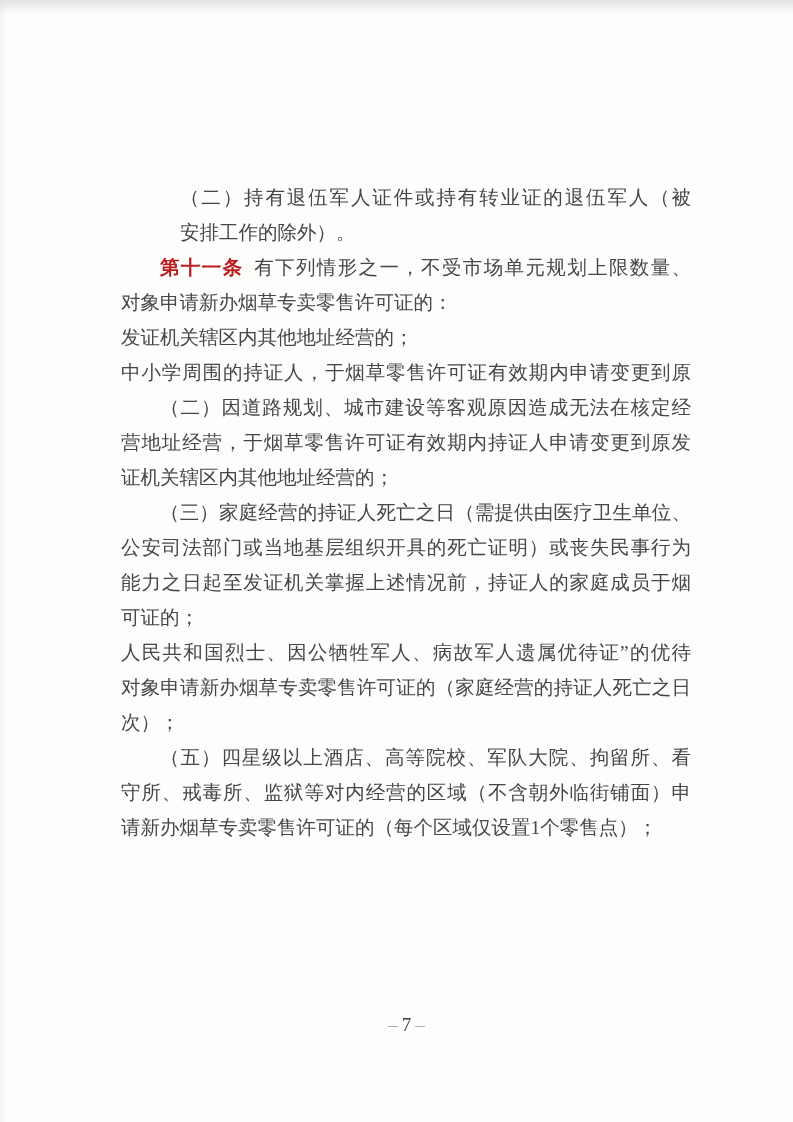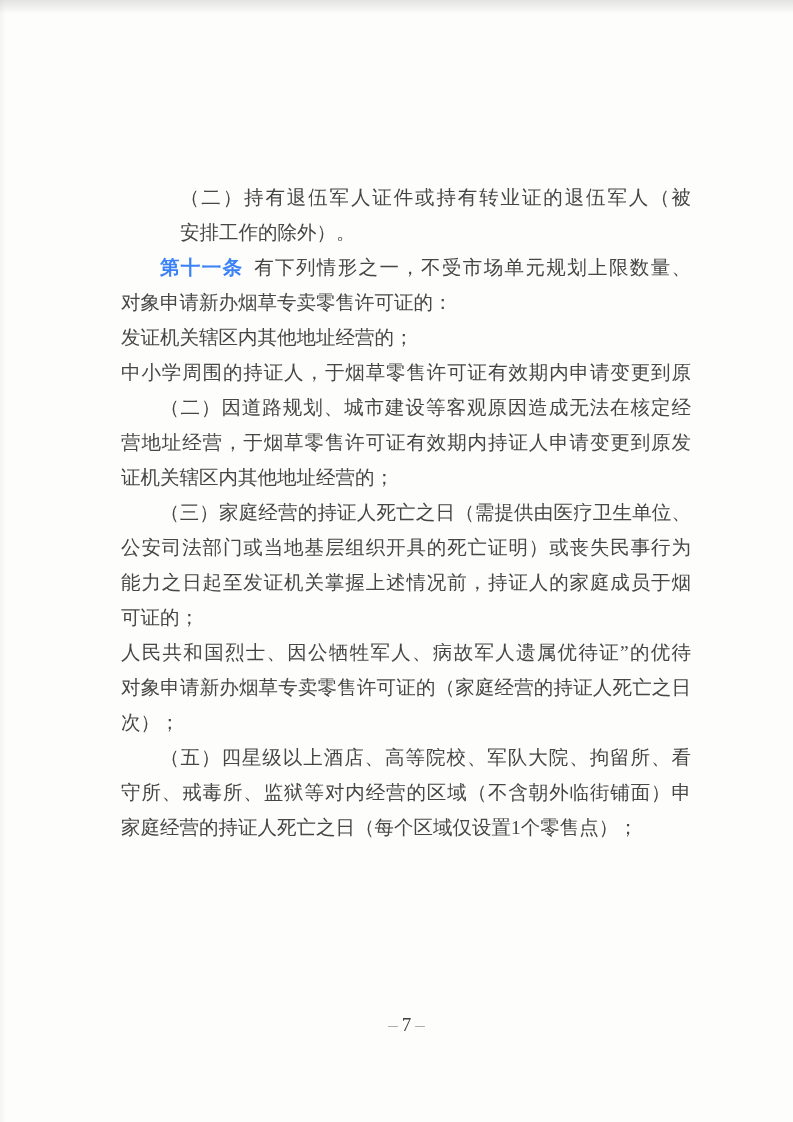--- a/index.html
+++ b/index.html
@@ -39,21 +39,21 @@
     line-height: 35px;
     text-align: justify;
   }
   .para { margin: 0; padding: 0; }
   .line { height: 35px; }
   .just { text-align-last: justify; }
   .ind { text-indent: 2em; }
   .hang { margin-left: 59px; }
   .art-num {
     font-weight: bold;
-    color: #3b82f6;
+    color: #b91c1c;
     margin-right: 0.55em;
   }
   .footer {
     position: absolute;
     top: 1013px;
     left: 20px;
     right: 0;
     text-align: center;
     font-size: 19px;
     line-height: 24px;
@@ -103,21 +103,21 @@
 
     <div class="para">
       <div class="line just">人民共和国烈士、因公牺牲军人、病故军人遗属优待证”的优待</div>
       <div class="line just">对象申请新办烟草专卖零售许可证的（家庭经营的持证人死亡之日</div>
       <div class="line">次）；</div>
     </div>
 
     <div class="para">
       <div class="line just ind">（五）四星级以上酒店、高等院校、军队大院、拘留所、看</div>
       <div class="line just">守所、戒毒所、监狱等对内经营的区域（不含朝外临街铺面）申</div>
-      <div class="line">家庭经营的持证人死亡之日（每个区域仅设置1个零售点）；</div>
+      <div class="line">请新办烟草专卖零售许可证的（每个区域仅设置1个零售点）；</div>
     </div>
 
   </div>
 
   <div class="footer">
     <span class="dash">–</span><span class="num">7</span><span class="dash">–</span>
   </div>
 </div>
 
 </body></html>

